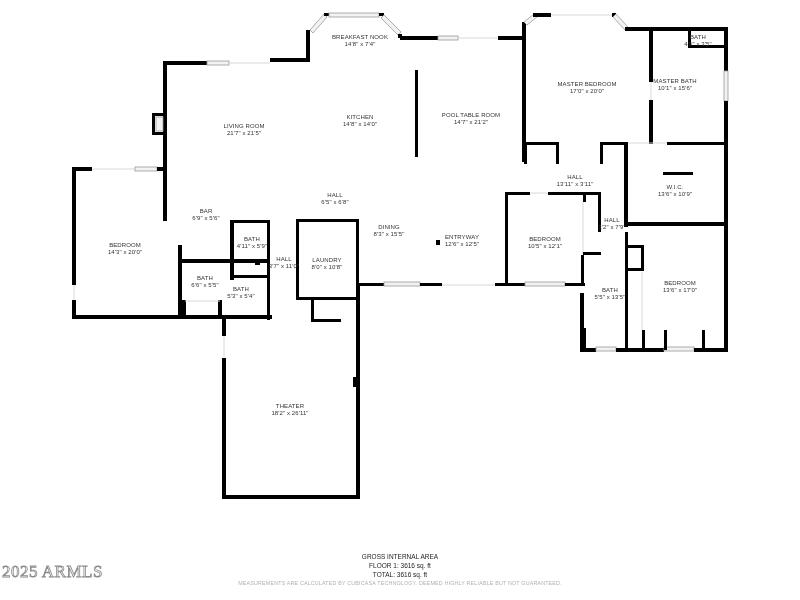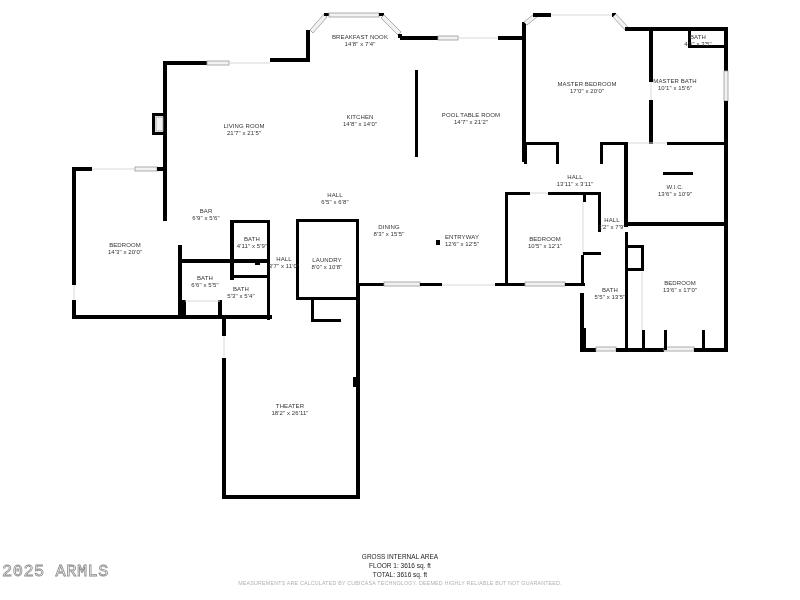--- a/index.html
+++ b/index.html
@@ -6,21 +6,21 @@
   body { width: 800px; height: 600px; position: relative; overflow: hidden; font-family: "Liberation Sans", sans-serif; }
   #plan { position: absolute; left: 0; top: 0; width: 800px; height: 600px; }
   .wall { fill: #000000; }
   .win { fill: #f2f2f2; stroke: #9a9a9a; stroke-width: 0.8; }
   .thin { stroke: #d8d8d8; stroke-width: 1; fill: none; }
   .room-label { position: absolute; text-align: center; font-size: 6px; line-height: 7px; color: #333; transform: translateX(-50%); white-space: nowrap; letter-spacing: 0.1px; }
   .room-label .name { display: block; }
   .room-label .dim { display: block; }
   .footer { position: absolute; left: 400px; top: 552px; transform: translateX(-50%); text-align: center; font-size: 6.5px; line-height: 9px; color: #222; white-space: nowrap; }
   .footer .disclaimer { color: #b0b0b0; font-size: 5.3px; letter-spacing: 0.2px; }
-  .watermark { position: absolute; left: 2px; top: 562px; font-size: 17px; color: #ffffff; letter-spacing: 0.5px; -webkit-text-stroke: 0.8px #8a8a8a; font-family: Liberation Mono, monospace; }
+  .watermark { position: absolute; left: 2px; top: 562px; font-size: 17px; color: #ffffff; letter-spacing: 0.5px; -webkit-text-stroke: 0.8px #8a8a8a; font-family: Liberation Serif, serif; }
 </style>
 </head>
 <body>
 
 <svg id="plan" viewBox="0 0 800 600" xmlns="http://www.w3.org/2000/svg">
 
   <rect class="wall" x="163" y="61" width="4" height="120"></rect>
   <rect class="wall" x="163" y="61" width="44" height="4"></rect>
   <rect class="win" x="207" y="61" width="22" height="4"></rect>
   <line class="thin" x1="229" y1="63" x2="270" y2="63"></line>

